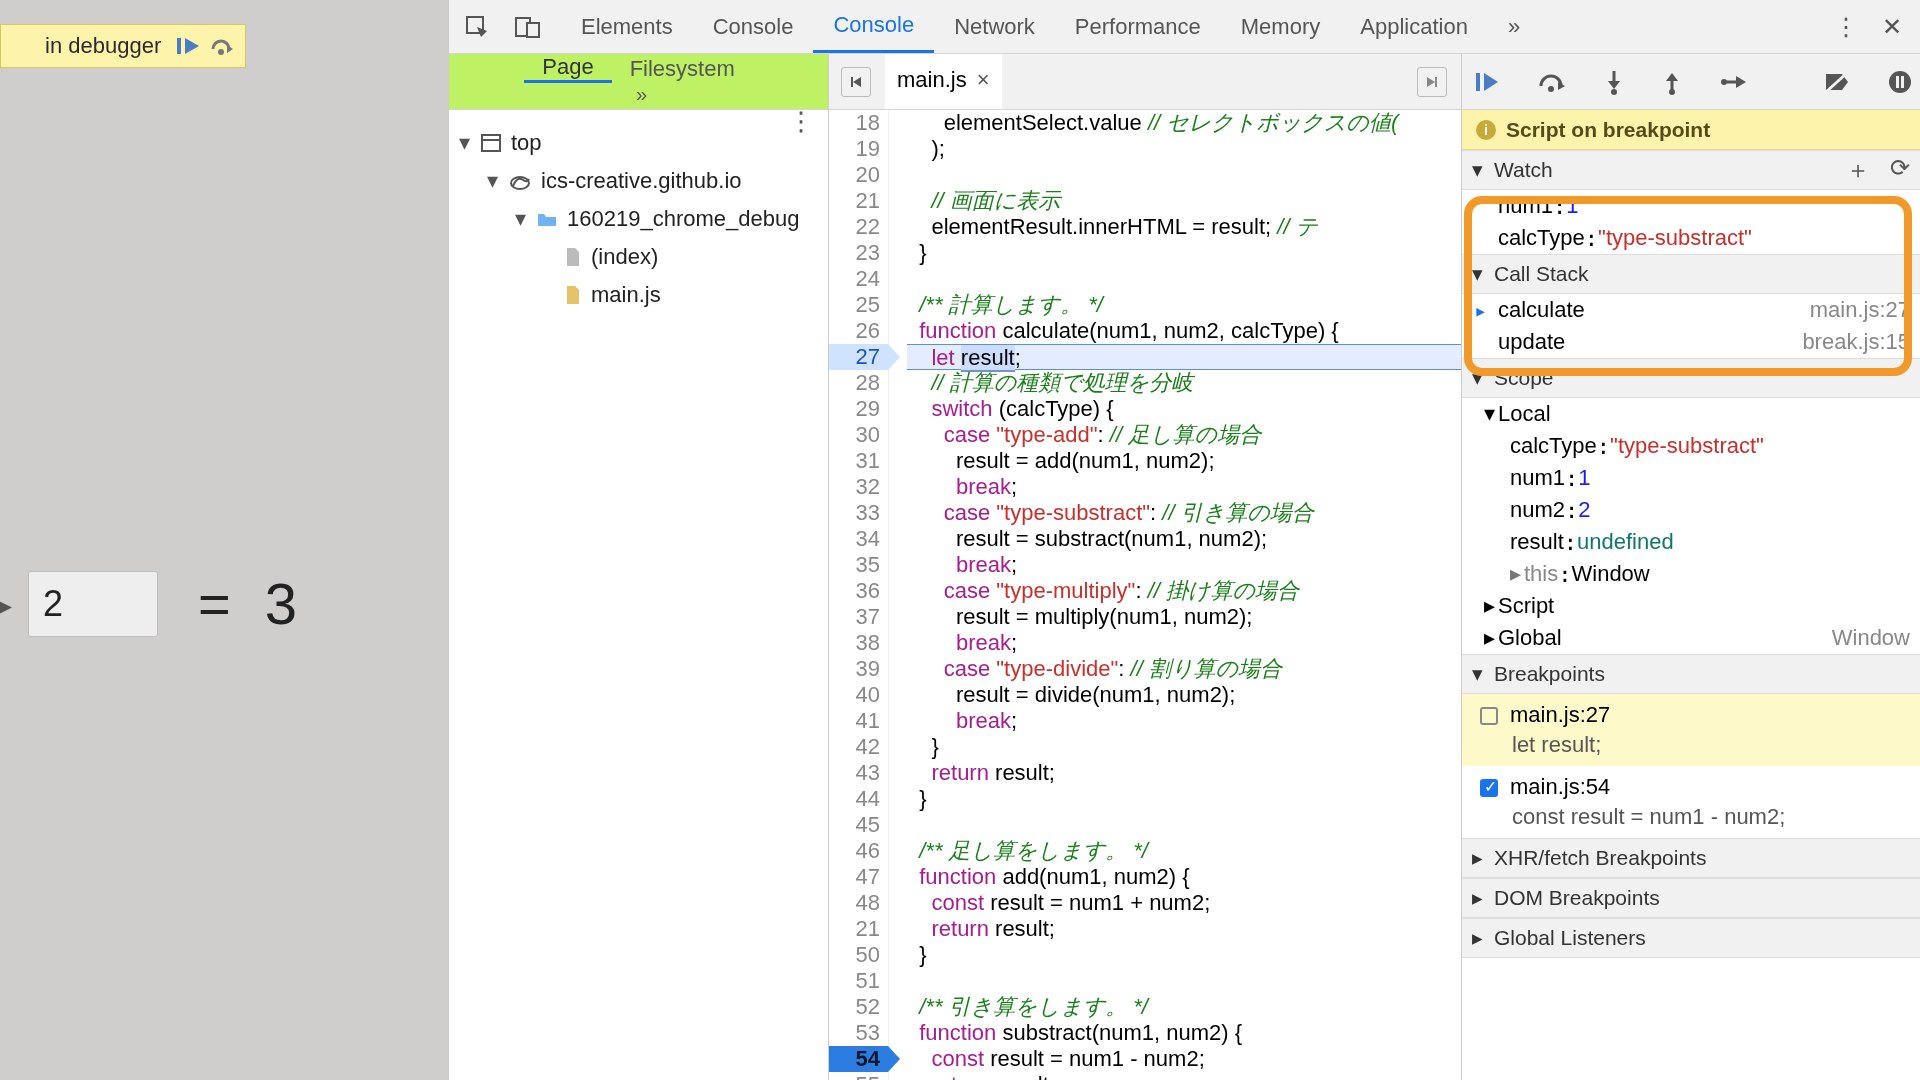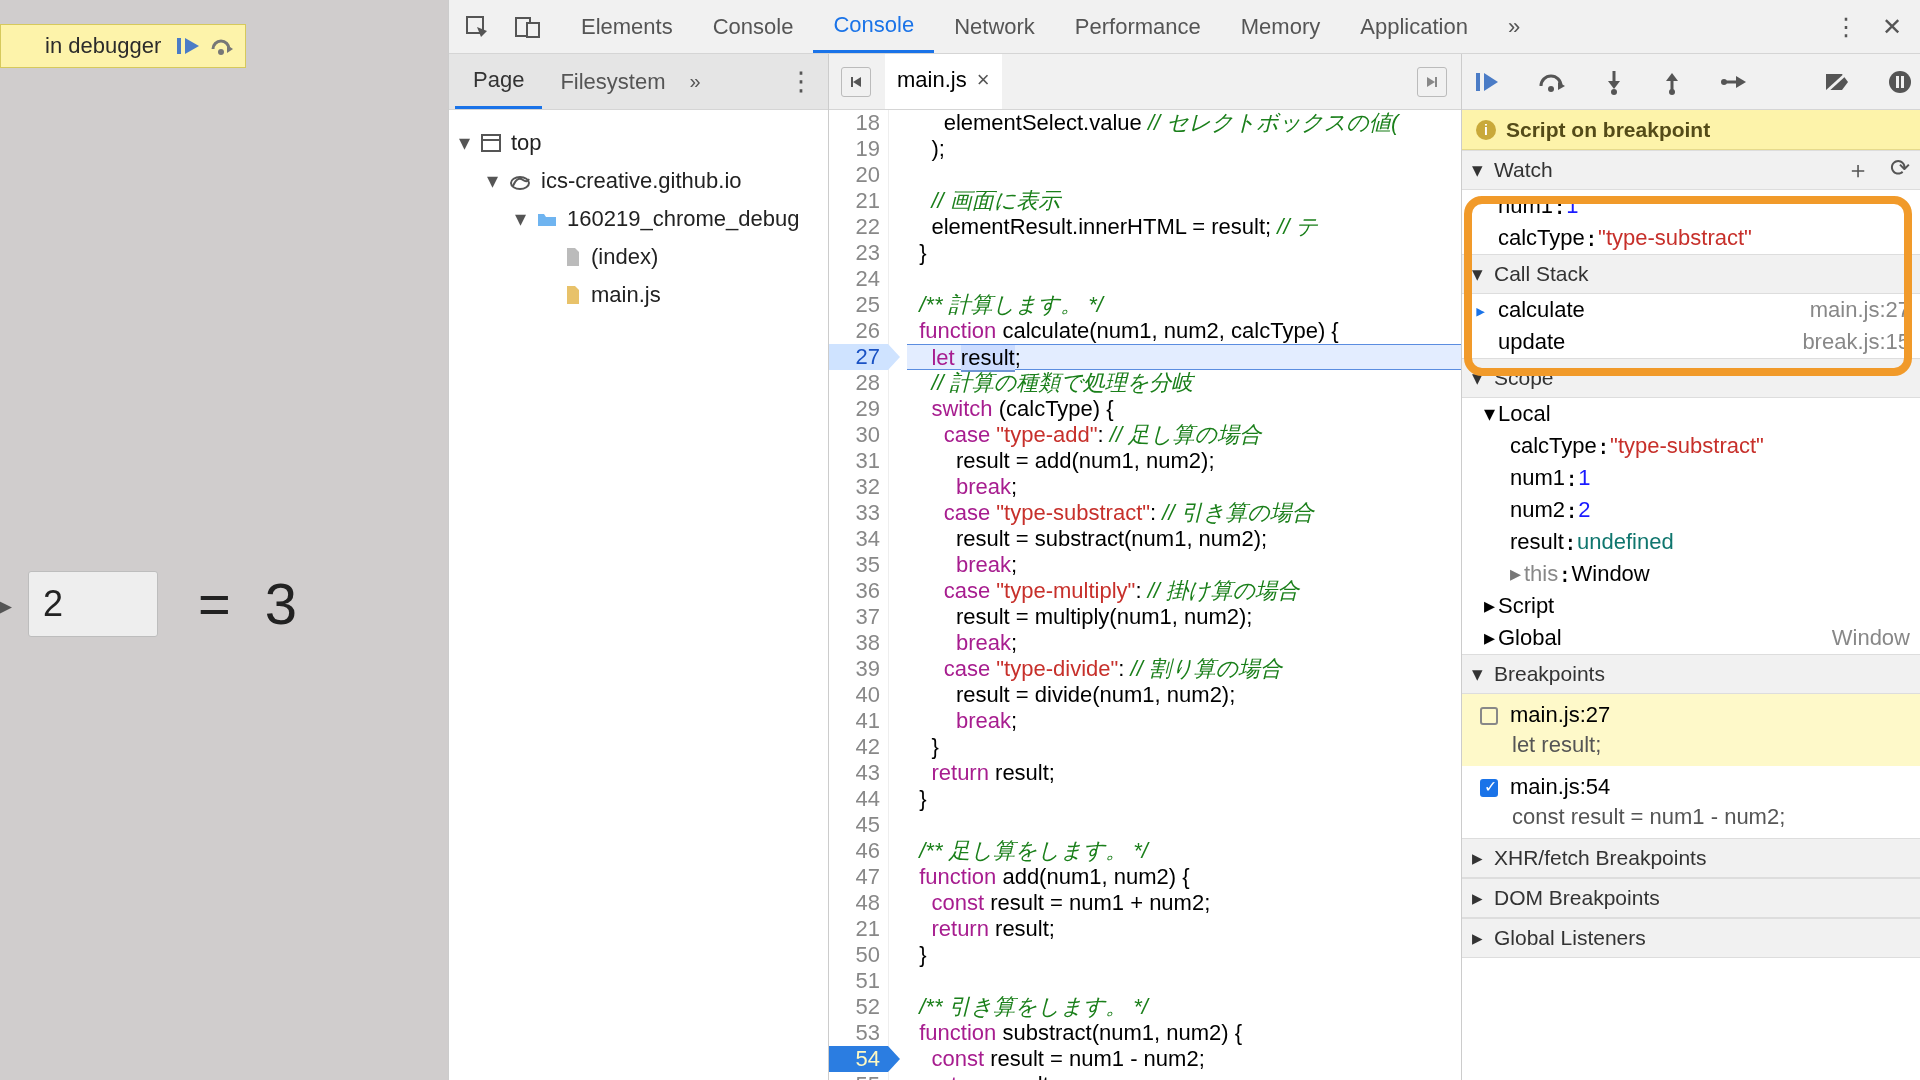--- a/index.html
+++ b/index.html
@@ -29,21 +29,21 @@
 .tab.active { color:#1a73e8; border-bottom:3px solid #1a73e8; }
 .tabstrip-right { margin-left:auto; display:flex; gap:24px; padding-right:18px; align-items:center; color:#555;}
 .kebab { font-size:24px; }
 .closex { font-size:24px; }
 
 
 .body { flex:1; display:flex; overflow:hidden; }
 
 
 .nav { width:380px; border-right:1px solid #ccc; display:flex; flex-direction:column;}
-.nav-tabs { height:56px; display:flex; align-items:center; border-bottom:1px solid #d5d5d5; background:#e5e5e5; padding:0 6px;}
+.nav-tabs { height:56px; display:flex; align-items:center; border-bottom:1px solid #d5d5d5; background:#bef264; padding:0 6px;flex-direction:column;}
 .nav-tab { padding:0 18px; height:100%; display:flex; align-items:center; font-size:22px; color:#555; cursor:pointer;}
 .nav-tab.active { border-bottom:3px solid #1a73e8; color:#333;}
 .nav-more { margin-left:6px; font-size:20px; color:#555;}
 .nav-kebab { margin-left:auto; font-size:26px; color:#555; padding-right:8px;}
 .tree { padding:14px 0 0 10px; font-size:22px; color:#222;}
 .tn { display:flex; align-items:center; height:38px;}
 .tn .arr { width:16px; color:#555; margin-right:6px;}
 .tn .ic { margin-right:10px; display:inline-flex;}
 .tn0{padding-left:0;} .tn1{padding-left:28px;} .tn2{padding-left:56px;} .tn3{padding-left:84px;}
 
@@ -53,21 +53,21 @@
 .editor-prev { width:30px; height:30px; border:1px solid #bbb; border-radius:3px; display:flex; align-items:center; justify-content:center; margin:0 14px 0 8px;}
 .file-tab { display:flex; align-items:center; gap:10px; padding:0 12px; height:100%; background:#fff; border-bottom:3px solid #fff;}
 .file-tab-name { font-size:22px;}
 .file-tab-close { font-size:22px; color:#555;}
 .editor-run { margin-left:auto; width:30px; height:30px; border:1px solid #bbb; border-radius:3px; display:flex; align-items:center; justify-content:center; margin-right:10px;}
 .code { flex:1; overflow:hidden; display:flex; font-family: Menlo, Consolas, monospace; font-size:22px; line-height:26px;}
 .gutter { width:60px; text-align:right; color:#888; background:#fff; border-right:1px solid #eee;}
 .gutter .ln { height:26px; padding-right:8px;}
 .gutter .ln.hl { background:#cfe3ff; color:#1a52c4; position:relative;}
 .gutter .ln.hl::after { content:''; position:absolute; right:-12px; top:0; border-top:13px solid transparent; border-bottom:13px solid transparent; border-left:12px solid #cfe3ff;}
-.gutter .ln.bp { background:#2b7de1; color:#fef9c3; position:relative;}
+.gutter .ln.bp { background:#2b7de1; color:#0f172a; position:relative;font-weight:bold;}
 .gutter .ln.bp::after { content:''; position:absolute; right:-12px; top:0; border-top:13px solid transparent; border-bottom:13px solid transparent; border-left:12px solid #2b7de1;}
 .codebody { flex:1; white-space:pre; padding-left:18px;}
 .codeline { height:26px; }
 .codeline.hl { background:#e3edff; border-top:1px solid #5b8de0; border-bottom:1px solid #5b8de0;}
 .codeline.hl .hlspan { background:#cdddff; border-bottom:2px solid #6f94d4;}
 .kw { color:#a71d8f; }
 .str { color:#c7302b; }
 .cmt { color:#1a7f1a; font-style:italic;}
 
 

